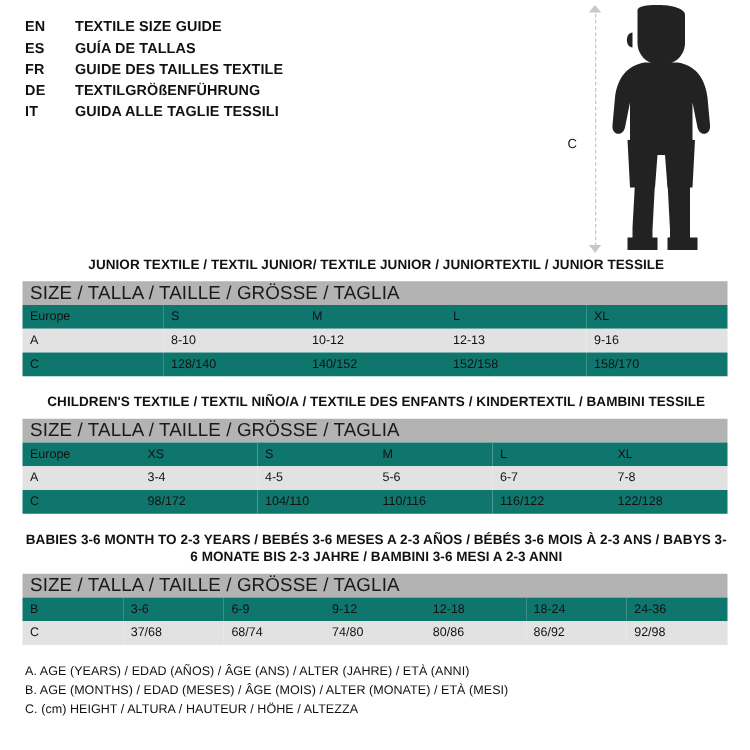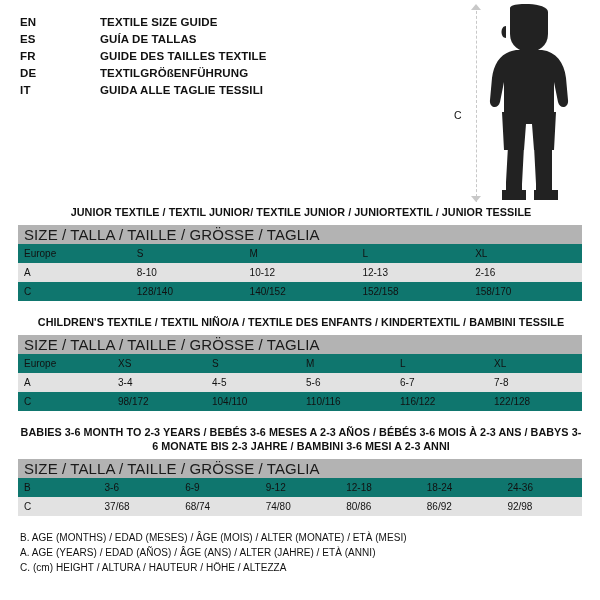--- a/index.html
+++ b/index.html
@@ -26,21 +26,20 @@
   
   .header {
     display: block;
     margin: 0 0 0 2px;
   }
   .header-row {
     display: flex;
     align-items: baseline;
     line-height: 17px;
     height: 17px;
-    gap: 40px;
   }
   .lang-code {
     width: 40px;
     font-size: 11.5px;
     font-weight: bold;
     letter-spacing: 0.2px;
   }
   .lang-title {
     font-size: 11.5px;
     font-weight: bold;
@@ -219,21 +218,21 @@
         <td>S</td>
         <td>M</td>
         <td>L</td>
         <td>XL</td>
       </tr>
       <tr class="shade">
         <td class="row-key">A</td>
         <td>8-10</td>
         <td>10-12</td>
         <td>12-13</td>
-        <td>2-16</td>
+        <td>9-16</td>
       </tr>
       <tr class="plain">
         <td class="row-key">C</td>
         <td>128/140</td>
         <td>140/152</td>
         <td>152/158</td>
         <td>158/170</td>
       </tr>
     </tbody>
       </table>
@@ -301,18 +300,18 @@
         <td>74/80</td>
         <td>80/86</td>
         <td>86/92</td>
         <td>92/98</td>
       </tr>
     </tbody>
       </table>
   </div>
 
   <div class="legend">
+    <div>A. AGE (YEARS) / EDAD (AÑOS) / ÂGE (ANS) / ALTER (JAHRE) / ETÀ (ANNI)</div>
     <div>B. AGE (MONTHS) / EDAD (MESES) / ÂGE (MOIS) / ALTER (MONATE) / ETÀ (MESI)</div>
-    <div>A. AGE (YEARS) / EDAD (AÑOS) / ÂGE (ANS) / ALTER (JAHRE) / ETÀ (ANNI)</div>
     <div>C. (cm) HEIGHT / ALTURA / HAUTEUR / HÖHE / ALTEZZA</div>
   </div>
 
 </div>
 
 </body></html>

